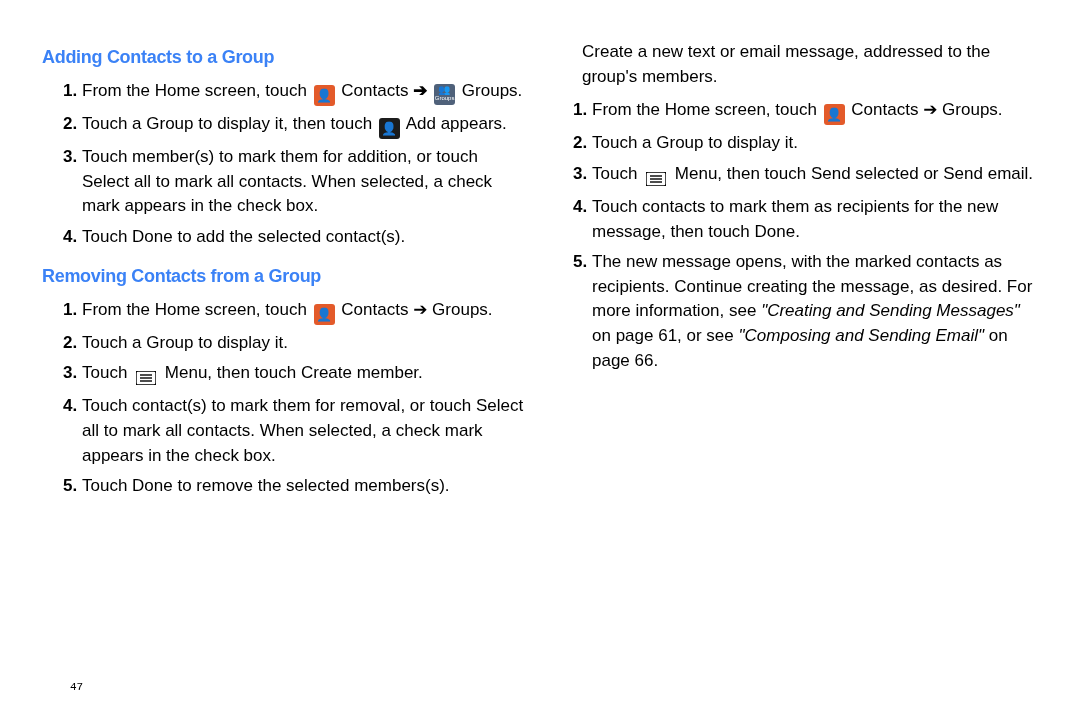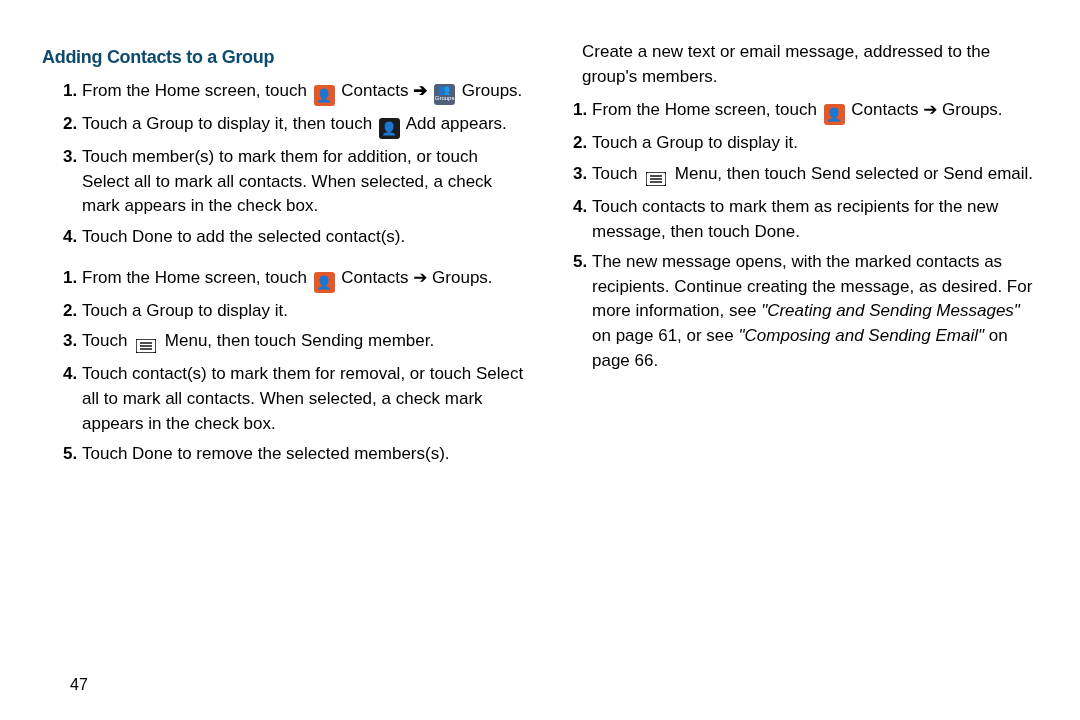--- a/index.html
+++ b/index.html
@@ -19,21 +19,21 @@
     box-sizing: border-box;
     height: 100%;
     position: relative;
   }
   .col {
     width: 50%;
     padding: 0 12px;
     box-sizing: border-box;
   }
   .section-h {
-    color: #0c4a6e;
+    color: #3b82f6;
     font-weight: 700;
     font-size: 18px;
     margin: 4px 0 6px 0;
     letter-spacing: -0.3px;
   }
   .lead {
     margin: 0 0 6px 30px;
   }
   ol {
     margin: 0 0 10px 18px;
@@ -81,21 +81,22 @@
   .ico-menu {
     background: transparent;
     color: #000;
     width: 24px;
   }
   .ico-menu svg { vertical-align: -3px; }
   .pgnum {
     position: absolute;
     bottom: 24px;
     left: 70px;
-    font-size: 16px;
+    font-size: 11px;
+    font-family: Liberation Mono, monospace;
   }
   .arrow::after { content: " ➔ "; font-weight:700; }
 </style>
 </head>
 <body>
 
 <div class="page">
 
   <div class="col">
 
@@ -114,38 +115,39 @@
         <b> Add appears</b><span>.</span>
       </li>
       <li>
         <span>Touch member(s) to mark them for addition, or touch </span><b>Select all</b><span> to mark all contacts. When selected, a check mark appears in the check box.</span>
       </li>
       <li>
         <span>Touch </span><b>Done</b><span> to add the selected contact(s).</span>
       </li>
     </ol>
 
+    <div class="section-h">Removing Contacts from a Group</div>
     <ol>
       <li>
         <span>From the Home screen, touch </span>
         <span class="ico ico-contact"></span>
         <b> Contacts ➔ Groups</b><span>.</span>
       </li>
       <li>
         <span>Touch a </span><b>Group</b><span> to display it.</span>
       </li>
       <li>
         <span>Touch </span>
         <span class="ico ico-menu"><svg width="20" height="14" viewBox="0 0 20 14">
               <rect x="0" y="0" width="20" height="14" rx="2" fill="none" stroke="#000" stroke-width="1.4"></rect>
               <line x1="4" y1="4" x2="16" y2="4" stroke="#000" stroke-width="1.4"></line>
               <line x1="4" y1="7" x2="16" y2="7" stroke="#000" stroke-width="1.4"></line>
               <line x1="4" y1="10" x2="16" y2="10" stroke="#000" stroke-width="1.4"></line>
             </svg></span>
-        <b> Menu</b><span>, then touch </span><b>Sending member</b><span>.</span>
+        <b> Menu</b><span>, then touch </span><b>Create member</b><span>.</span>
       </li>
       <li>
         <span>Touch contact(s) to mark them for removal, or touch </span><b>Select all</b><span> to mark all contacts. When selected, a check mark appears in the check box.</span>
       </li>
       <li>
         <span>Touch </span><b>Done</b><span> to remove the selected members(s).</span>
       </li>
     </ol>
   </div>
 

